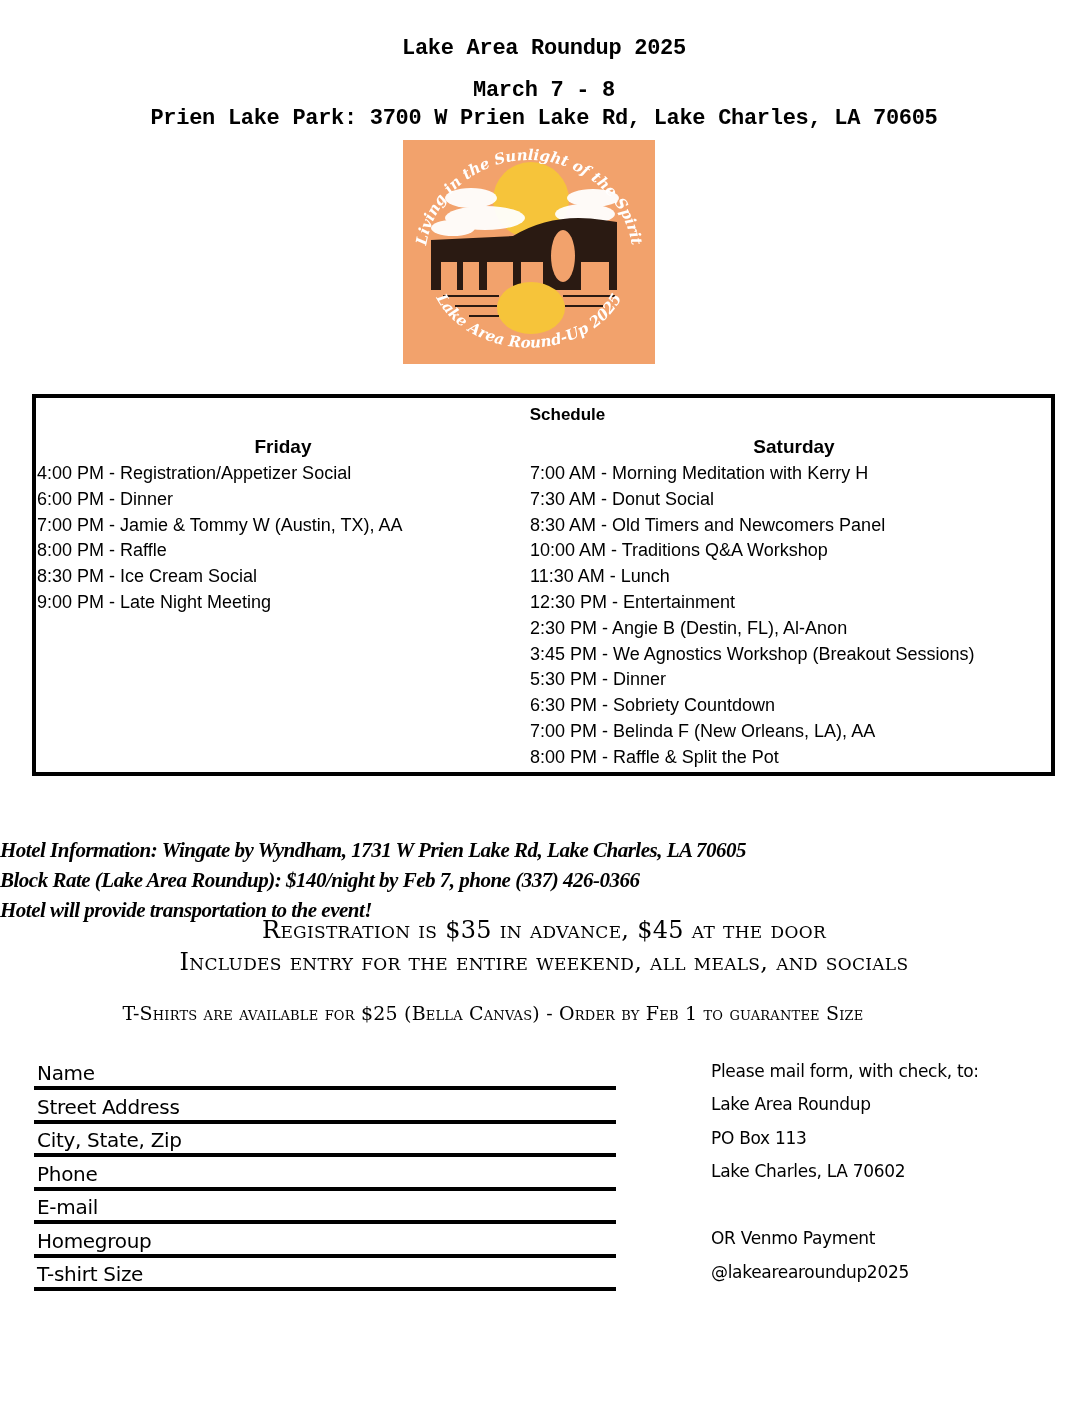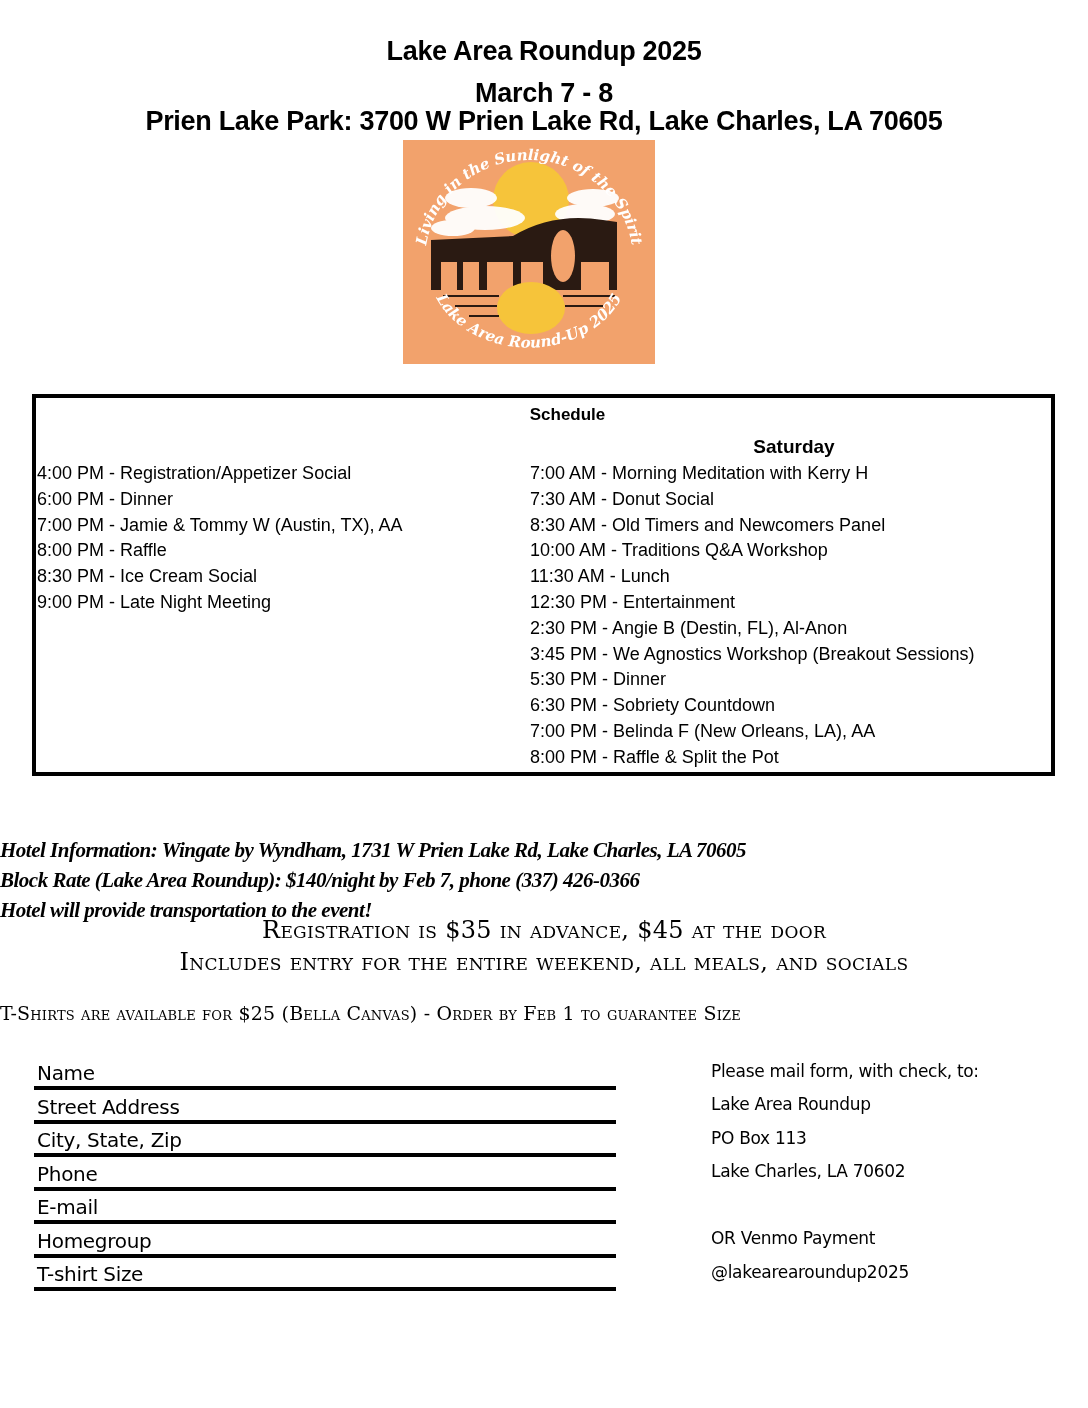--- a/index.html
+++ b/index.html
@@ -1,26 +1,26 @@
 <!DOCTYPE html>
 <html><head>
 <meta charset="utf-8">
 <style>
   html, body { margin: 0; padding: 0; background: #ffffff; }
   body { width: 1088px; height: 1408px; position: relative; overflow: hidden; color: #000; }
   .abs { position: absolute; }
-  .hdr { left: 0; width: 1088px; text-align: center; font-family: Liberation Sans, sans-serif; font-weight: bold; font-size: 27px; letter-spacing: -0.3px; }
+  .hdr { left: 0; width: 1088px; text-align: center; font-family: Liberation Mono, monospace; font-weight: bold; font-size: 22px; letter-spacing: -0.3px; }
   #logo { left: 403px; top: 140px; width: 252px; height: 224px; background: #F2A26C; overflow: hidden; }
   #schedule-box { left: 32px; top: 394px; width: 1015px; height: 374px; border: 4px solid #000; }
   .sched-title { font-family: "Liberation Sans", sans-serif; font-weight: 900; font-size: 17px; text-align: center; position: absolute; left: 0; width: 100%; top: 7px; margin-left: 24px; }
   .day-head { font-family: "Liberation Sans", sans-serif; font-weight: 900; font-size: 19px; position: absolute; top: 38px; text-align: center; }
   .ev { font-family: "Liberation Sans", sans-serif; font-size: 18px; position: absolute; white-space: nowrap; line-height: 26px; }
   .hotel { left: 0; width: 1008px; text-align: left; font-family: "Liberation Serif", serif; font-style: italic; font-weight: bold; font-size: 21px; letter-spacing: -0.5px; margin-top: 36px; }
   .reg { left: 0; width: 1088px; text-align: center; font-family: "DejaVu Serif", serif; font-variant: small-caps; font-size: 24px; letter-spacing: 0.3px; }
-  .tshirt { left: 0; width: 986px; text-align: left; font-family: "DejaVu Serif", serif; font-variant: small-caps; font-size: 19px; letter-spacing: 0.2px; }
+  .tshirt { left: 0; width: 986px; text-align: center; font-family: "DejaVu Serif", serif; font-variant: small-caps; font-size: 19px; letter-spacing: 0.2px; }
   .form-row { left: 34px; width: 582px; height: 30px; border-bottom: 4px solid #000; }
   .form-label { position: absolute; left: 3px; bottom: 1px; font-family: "DejaVu Sans", sans-serif; font-size: 20px; letter-spacing: -0.3px; }
   .mail { left: 711px; font-family: "DejaVu Sans", sans-serif; font-size: 17px; letter-spacing: -0.3px; white-space: nowrap; }
 </style>
 </head>
 <body>
 
 <div class="abs hdr" style="top:36px;">Lake Area Roundup 2025</div>
 <div class="abs hdr" style="top:78px;">March 7 - 8</div>
 <div class="abs hdr" style="top:106px;">Prien Lake Park:  3700 W Prien Lake Rd, Lake Charles, LA 70605</div>
@@ -60,20 +60,21 @@
       <textPath href="#arcTop" startOffset="50%" text-anchor="middle">Living in the Sunlight of the Spirit</textPath>
     </text>
     <text font-family="DejaVu Serif, serif" font-style="italic" font-weight="bold" font-size="15" fill="#FFFFFF">
       <textPath href="#arcBot" startOffset="50%" text-anchor="middle" dy="12">Lake Area Round-Up 2025</textPath>
     </text>
   </svg>
 </div>
 
 <div id="schedule-box" class="abs">
   <div class="sched-title">Schedule</div>
+  <div class="day-head" style="left:0; width:494px;">Friday</div>
   <div class="day-head" style="left:494px; width:528px;">Saturday</div>
   <div id="fri-list">
       <div class="ev" style="left: 1px; top: 62px;">4:00 PM - Registration/Appetizer Social</div>
       <div class="ev" style="left: 1px; top: 87.8px;">6:00 PM - Dinner</div>
       <div class="ev" style="left: 1px; top: 113.6px;">7:00 PM - Jamie &amp; Tommy W (Austin, TX), AA</div>
       <div class="ev" style="left: 1px; top: 139.4px;">8:00 PM - Raffle</div>
       <div class="ev" style="left: 1px; top: 165.2px; text-align: right;">8:30 PM - Ice Cream Social</div>
       <div class="ev" style="left: 1px; top: 191px;">9:00 PM - Late Night Meeting</div>
     </div>
   <div id="sat-list">

